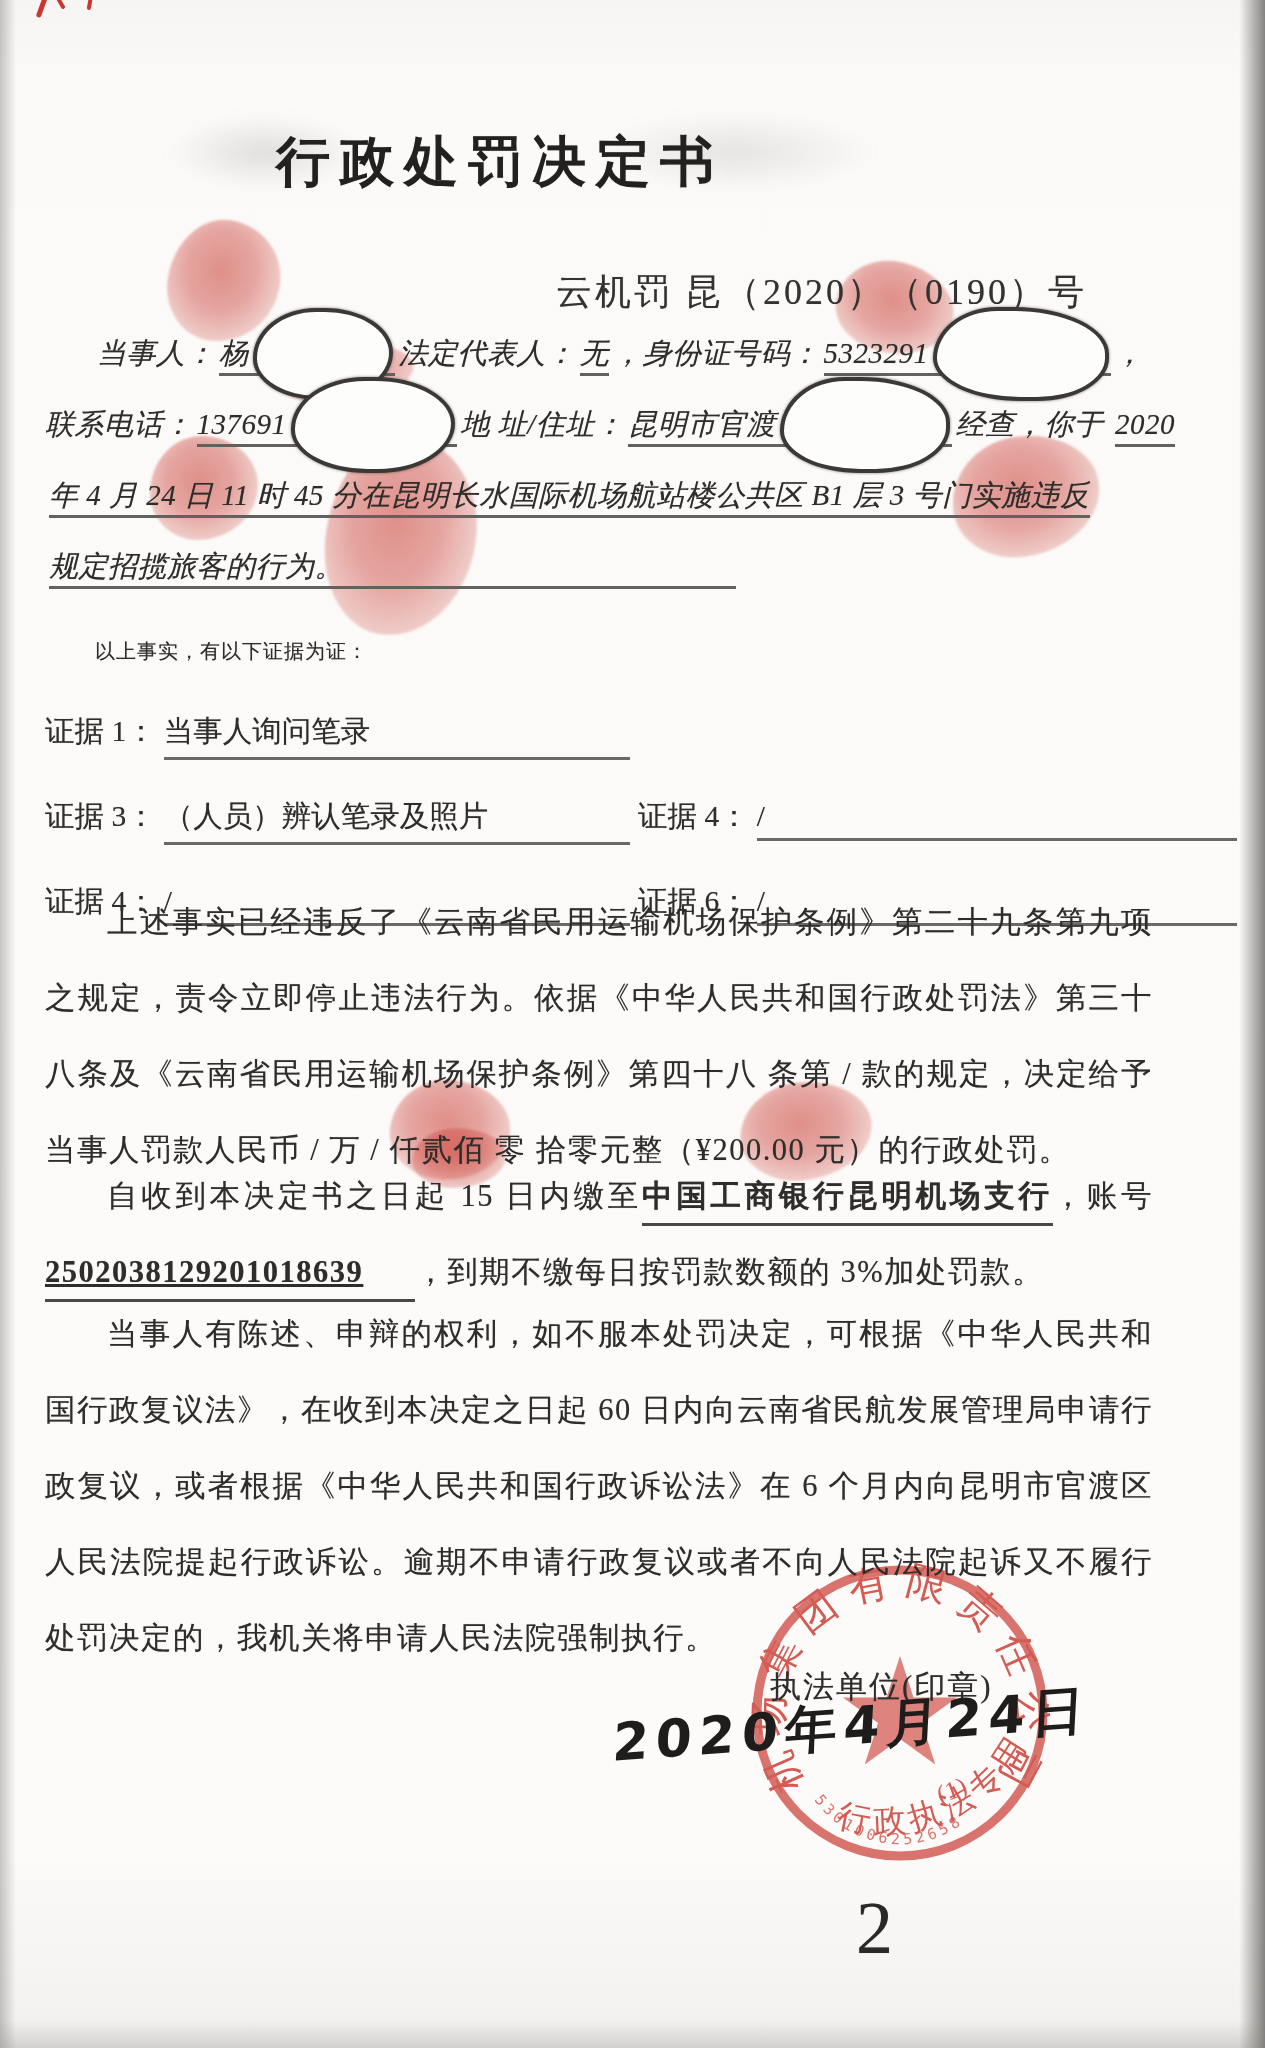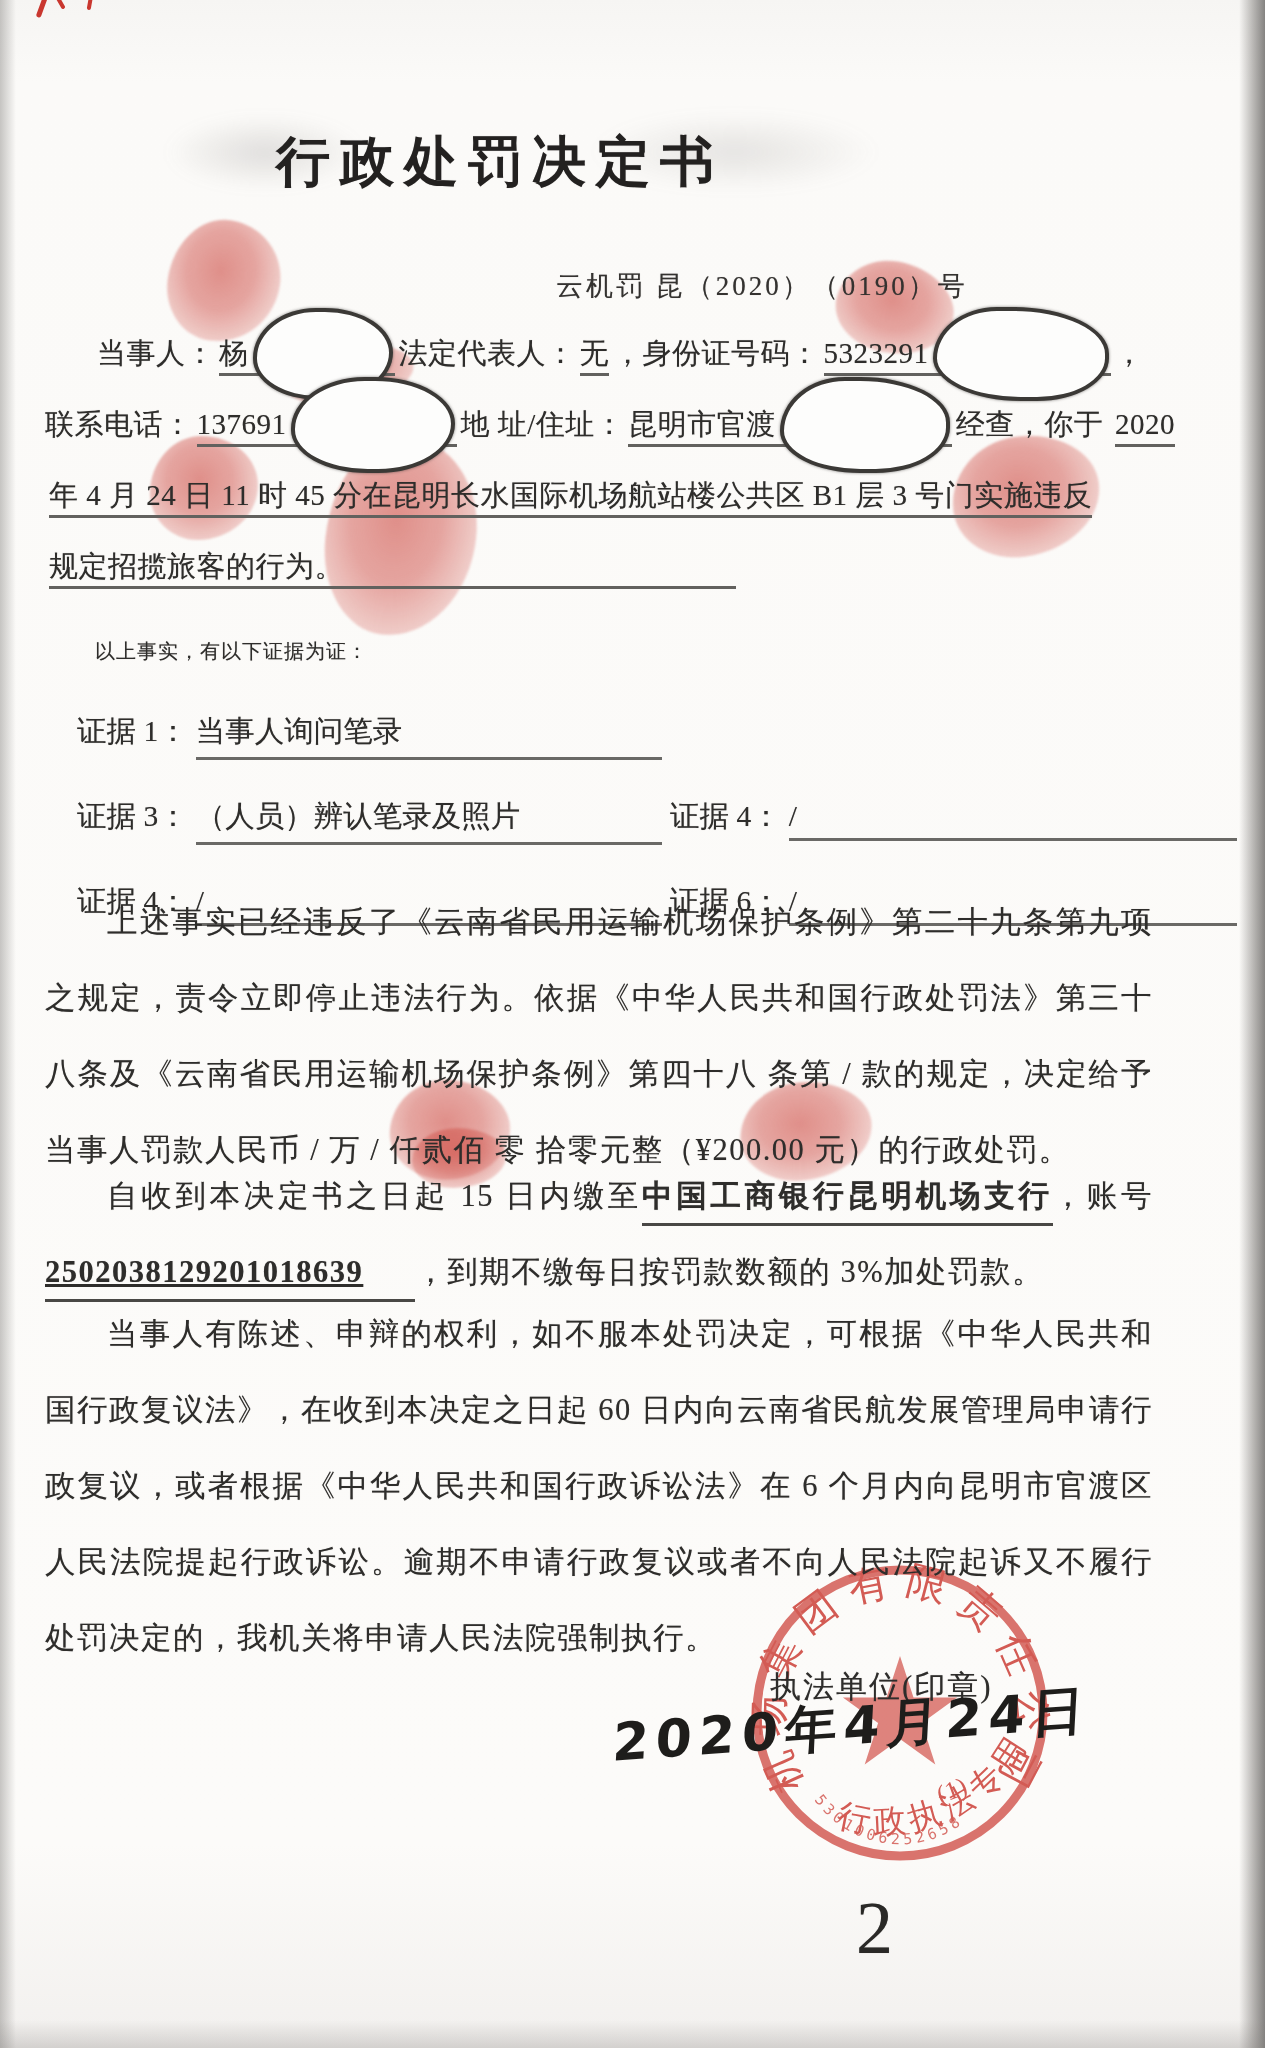--- a/index.html
+++ b/index.html
@@ -32,40 +32,40 @@
   .fp-date{left:150px;top:436px;width:108px;height:104px;}
   .fp-time{left:326px;top:436px;width:150px;height:200px;transform:rotate(6deg);}
   .fp-gate{left:952px;top:436px;width:148px;height:120px;transform:rotate(-8deg);}
   .fp-amt1{left:390px;top:1080px;width:120px;height:100px;transform:rotate(4deg);}
   .fp-amt2{left:740px;top:1082px;width:132px;height:98px;transform:rotate(-5deg);}
   .fp-pay{left:412px;top:1128px;width:94px;height:60px;}
   
   .block{position:absolute;z-index:4;}
   .title{left:210px;top:126px;width:580px;text-align:center;
          font-size:54px;font-weight:700;letter-spacing:10px;color:#232120;}
-  .docno{left:556px;top:268px;font-size:27px;letter-spacing:3px;color:#343230;}
-  .party{left:45px;top:334px;width:1200px;font-size:29px;letter-spacing:.5px;}
+  .docno{left:556px;top:268px;font-size:36px;letter-spacing:3px;color:#343230;}
+  .party{left:45px;top:334px;width:1200px;font-size:29px;letter-spacing:.5px;font-style:italic;}
   .party .line{height:71px;white-space:nowrap;}
   .indent{display:inline-block;width:52px;}
   .ul{border-bottom:3px solid #62615e;padding-bottom:4px;margin:0 4px;}
   .ul-l4{padding-right:392px;}
   .pill{display:inline-block;position:relative;z-index:5;vertical-align:middle;
         background:#fdfdfc;border:4px solid #3b3936;
         border-radius:48% 52% 50% 50%/58% 52% 55% 48%;
         box-shadow:0 0 3px rgba(58,56,53,.65);
         margin:-34px 2px -30px 4px;filter:blur(.4px);}
   .pill-name{width:132px;height:84px;}
   .pill-id{width:168px;height:86px;border-radius:40% 60% 45% 55%/60% 55% 50% 50%;}
   .pill-phone{width:156px;height:88px;}
   .pill-addr{width:162px;height:88px;border-radius:42% 58% 48% 52%/62% 52% 52% 48%;}
   .intro{left:95px;top:638px;font-size:20px;letter-spacing:1px;}
   .evidence{left:45px;top:712px;width:1192px;font-size:29.5px;}
   .evrow{display:flex;align-items:baseline;margin-bottom:37px;}
   .evcell{display:flex;align-items:baseline;}
-  .evcell-l{width:585px;flex:0 0 auto;margin-left:32px;}
+  .evcell-l{width:585px;flex:0 0 auto;}
   .evcell-r{flex:1;margin-left:8px;}
   .evlabel{flex:0 0 auto;margin-right:8px;white-space:nowrap;}
   .evval{flex:1;text-align:left;border-bottom:3px solid #6a6966;padding-bottom:5px;}
   .para{left:45px;width:1108px;font-size:30.5px;line-height:76px;letter-spacing:1.5px;
         text-align:justify;text-indent:62px;}
   .para-ruling{top:884px;}
   .para-pay{top:1158px;}
   .para-appeal{top:1296px;}
   .bank,.account{font-weight:700;border-bottom:3px solid #494845;padding-bottom:10px;}
   .account{padding-right:52px;text-decoration:underline;}

